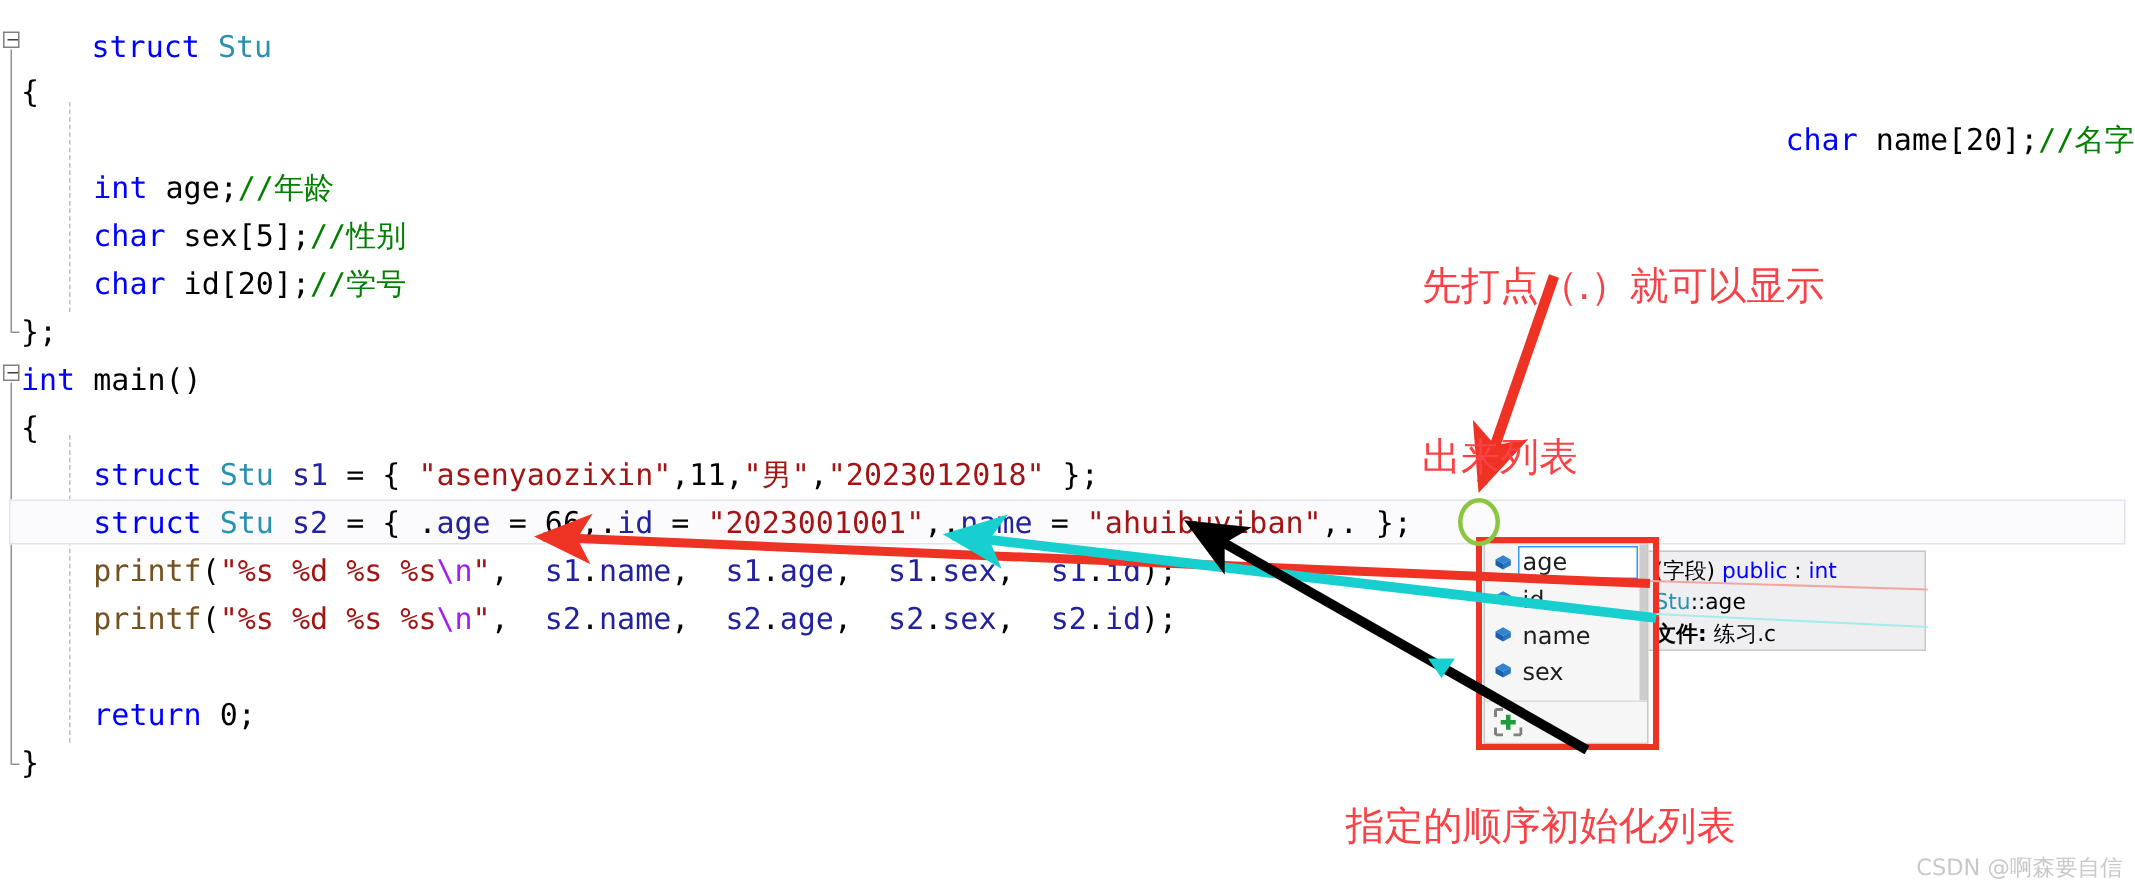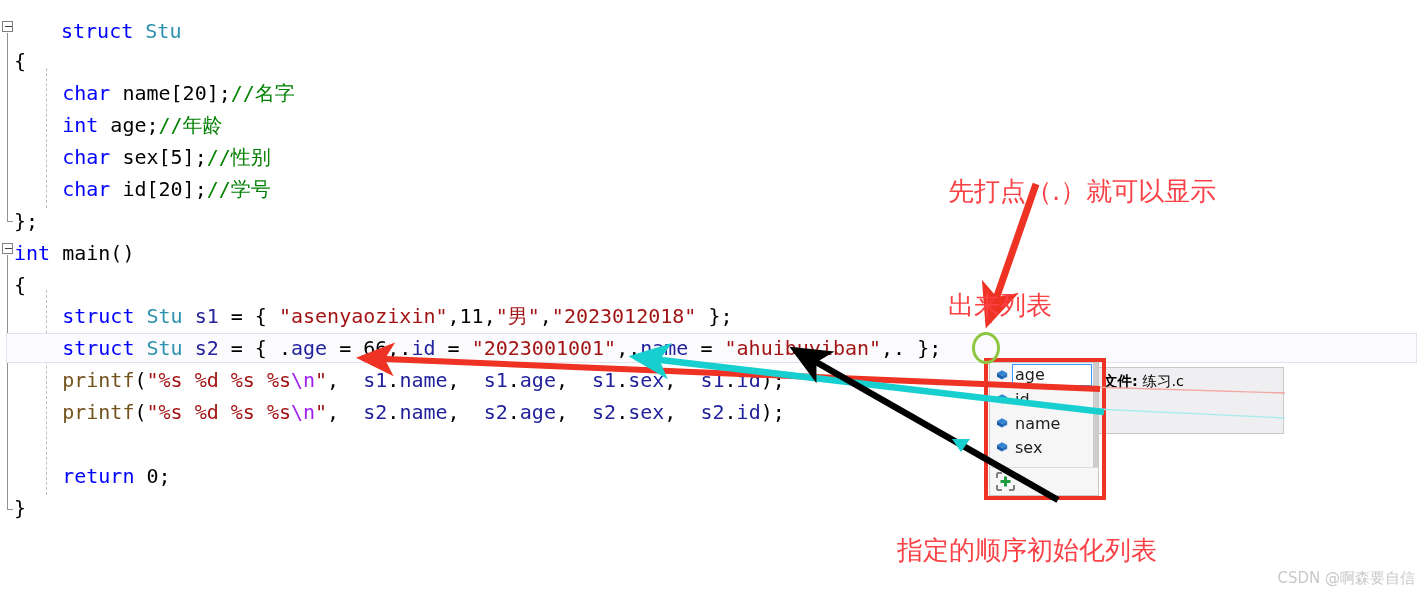--- a/index.html
+++ b/index.html
@@ -217,38 +217,41 @@
   <div class="fold-box" style="left:2px; top:243px;"></div>
   <div class="fold-vline" style="left:7px; top:255px; height:254px;"></div>
   <div class="fold-elbow" style="left:7px; top:509px; width:6px;"></div>
   <div class="fold-vline dashed" style="left:46px; top:290px; height:205px;"></div>
 
   <div id="current-line"></div>
 
   <div id="code-lines">
       <div class="code-line" style="top: 16px; margin-left: 47px;"><span class="kw">struct</span><span class="pun"> </span><span class="typ">Stu</span></div>
       <div class="code-line" style="top: 46px;"><span class="pun">{</span></div>
-      <div class="code-line" style="top: 78px;">    <span class="kw">char</span><span class="pun"> name[</span><span class="num">20</span><span class="pun">];</span><span class="cmt">//名字</span></div>
+      <div class="code-line" style="top: 78px; text-align: right;">    <span class="kw">char</span><span class="pun"> name[</span><span class="num">20</span><span class="pun">];</span><span class="cmt">//名字</span></div>
       <div class="code-line" style="top: 110px;">    <span class="kw">int</span><span class="pun"> age;</span><span class="cmt">//年龄</span></div>
       <div class="code-line" style="top: 142px;">    <span class="kw">char</span><span class="pun"> sex[</span><span class="num">5</span><span class="pun">];</span><span class="cmt">//性别</span></div>
       <div class="code-line" style="top: 174px;">    <span class="kw">char</span><span class="pun"> id[</span><span class="num">20</span><span class="pun">];</span><span class="cmt">//学号</span></div>
       <div class="code-line" style="top: 206px;"><span class="pun">};</span></div>
       <div class="code-line" style="top: 238px;"><span class="kw">int</span><span class="pun"> </span><span class="pun">main</span><span class="pun">()</span></div>
       <div class="code-line" style="top: 270px;"><span class="pun">{</span></div>
       <div class="code-line" style="top: 301px;">    <span class="kw">struct</span><span class="pun"> </span><span class="typ">Stu</span><span class="pun"> </span><span class="var">s1</span><span class="pun"> = { </span><span class="str">"asenyaozixin"</span><span class="pun">,</span><span class="num">11</span><span class="pun">,</span><span class="str">"男"</span><span class="pun">,</span><span class="str">"2023012018"</span><span class="pun"> };</span></div>
       <div class="code-line" style="top: 333px;">    <span class="kw">struct</span><span class="pun"> </span><span class="typ">Stu</span><span class="pun"> </span><span class="var">s2</span><span class="pun"> = { .</span><span class="var">age</span><span class="pun"> = </span><span class="num">66</span><span class="pun">,.</span><span class="var">id</span><span class="pun"> = </span><span class="str">"2023001001"</span><span class="pun">,.</span><span class="var">name</span><span class="pun"> = </span><span class="str">"ahuibuyiban"</span><span class="pun">,. };</span></div>
       <div class="code-line" style="top: 365px;">    <span class="fn">printf</span><span class="pun">(</span><span class="str">"%s %d %s %s</span><span class="esc">\n</span><span class="str">"</span><span class="pun">,  </span><span class="var">s1</span><span class="pun">.</span><span class="var">name</span><span class="pun">,  </span><span class="var">s1</span><span class="pun">.</span><span class="var">age</span><span class="pun">,  </span><span class="var">s1</span><span class="pun">.</span><span class="var">sex</span><span class="pun">,  </span><span class="var">s1</span><span class="pun">.</span><span class="var">id</span><span class="pun">);</span></div>
       <div class="code-line" style="top: 397px;">    <span class="fn">printf</span><span class="pun">(</span><span class="str">"%s %d %s %s</span><span class="esc">\n</span><span class="str">"</span><span class="pun">,  </span><span class="var">s2</span><span class="pun">.</span><span class="var">name</span><span class="pun">,  </span><span class="var">s2</span><span class="pun">.</span><span class="var">age</span><span class="pun">,  </span><span class="var">s2</span><span class="pun">.</span><span class="var">sex</span><span class="pun">,  </span><span class="var">s2</span><span class="pun">.</span><span class="var">id</span><span class="pun">);</span></div>
       <div class="code-line" style="top: 429px;">    </div>
       <div class="code-line" style="top: 461px;">    <span class="kw">return</span><span class="pun"> </span><span class="num">0</span><span class="pun">;</span></div>
       <div class="code-line" style="top: 493px;"><span class="pun">}</span></div>
     </div>
 </div>
 
 <div id="tooltip">
+  <div>
+    <span>(字段)</span><span> </span><span class="kwb">public</span><span> : </span><span class="kwb">int</span><span> </span><span class="tyc">Stu</span><span>::age</span>
+  </div>
   <div>
     <span class="bold">文件:</span>
     <span>练习.c</span>
   </div>
 </div>
 
 <div id="intellisense">
   <div class="list" id="ac-list">
       <div class="ac-item selected">
         <span class="field-icon"><svg width="16" height="16" viewBox="0 0 16 16">

